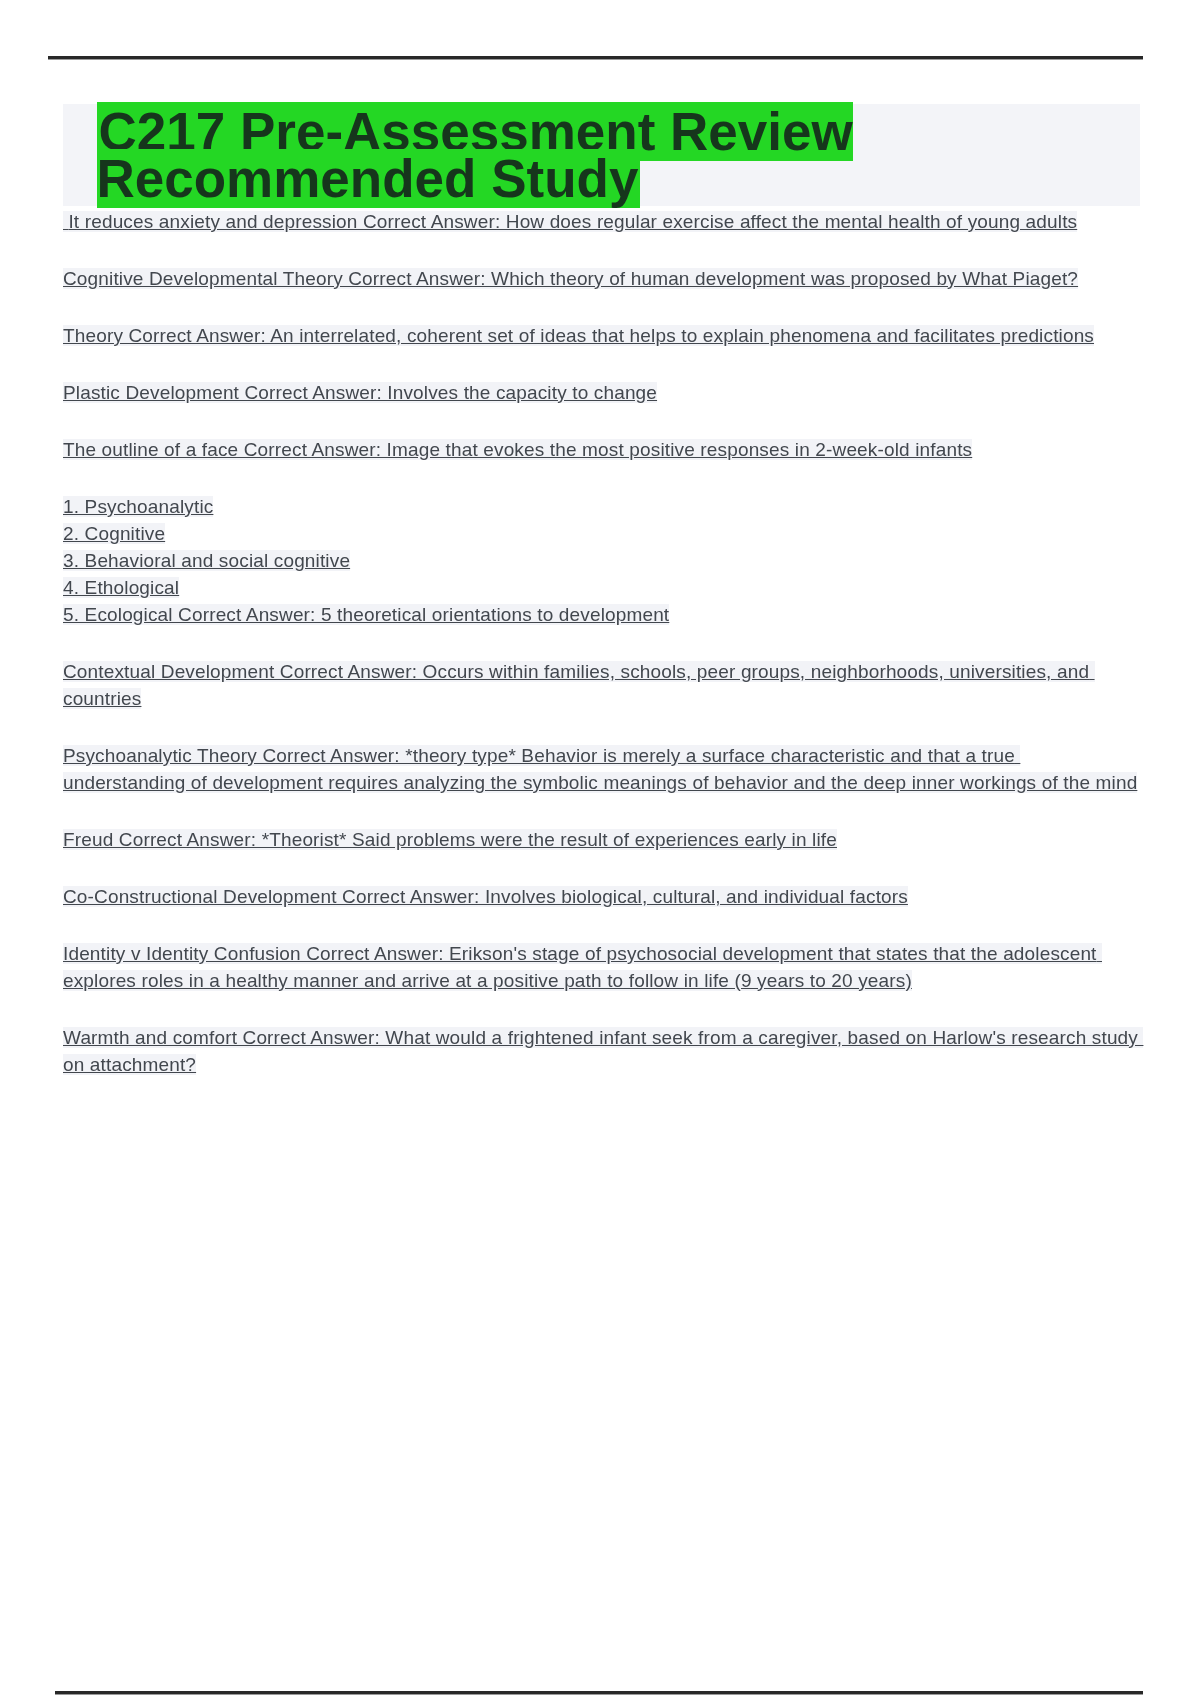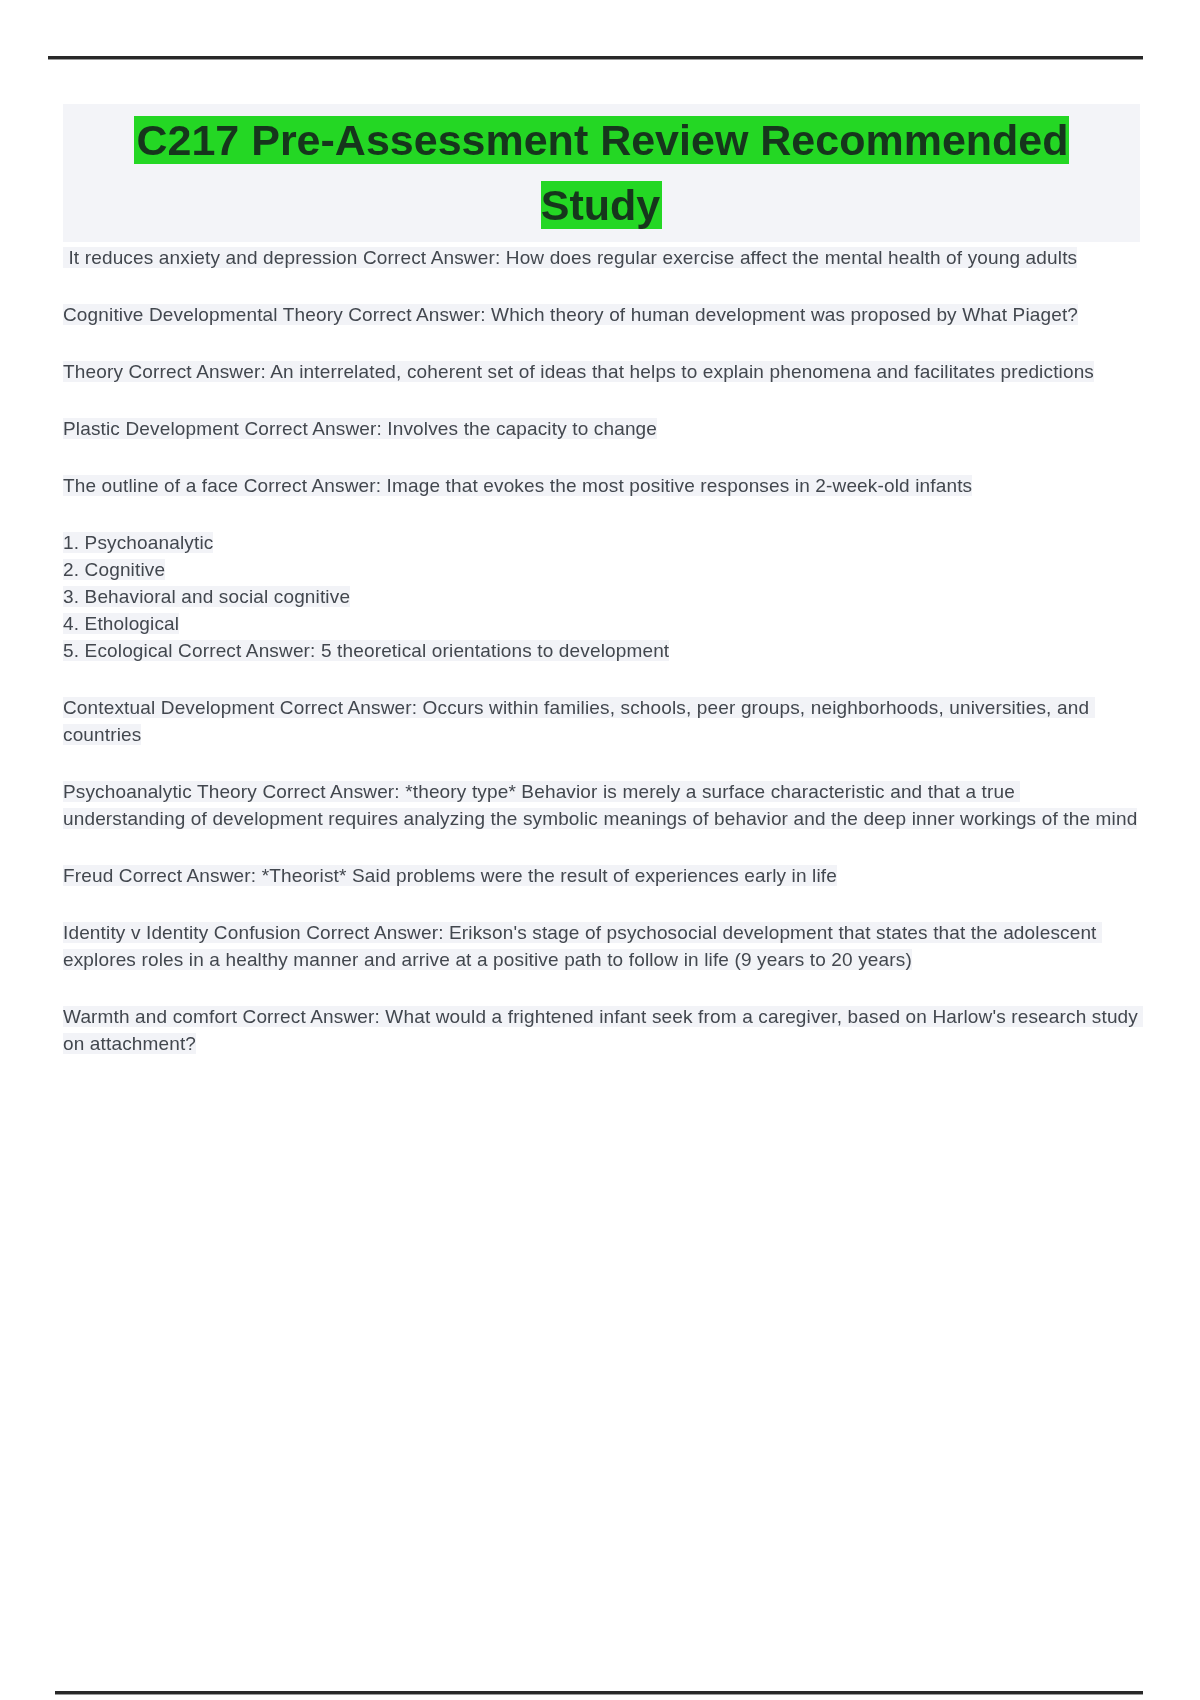--- a/index.html
+++ b/index.html
@@ -31,23 +31,23 @@
   .rule-bottom { top: 1691px; left: 55px; width: 1088px; }
   .title-band {
     margin: 104px 0 0 63px;
     width: 1077px;
     background: var(--band-bg);
     padding: 4px 0;
   }
   .title-band h1 {
     max-width: 1010px;
     margin: 0 auto;
-    text-align: center;
-    font-size: 43px;
-    line-height: 65px;
+    text-align: left;
+    font-size: 53px;
+    line-height: 47px;
     font-weight: bold;
     color: var(--title-text);
   }
   .title-band h1 .title-hl {
     background: var(--highlight-green);
     padding: 0 2px;
   }
   .body-text {
     margin: 2px 0 0 63px;
     width: 1077px;
@@ -56,20 +56,21 @@
     letter-spacing: 0.15px;
     color: var(--body-text);
   }
   .body-text p {
     margin: 0 0 30px 0;
   }
   .body-text p .hl {
     background: var(--line-highlight);
     white-space: pre-wrap;
     box-decoration-break: clone;
+    text-decoration: underline;
     -webkit-box-decoration-break: clone;
   }
 </style>
 </head>
 <body>
 
 <div class="page">
 
   <div class="rule rule-top"></div>
 
@@ -84,19 +85,20 @@
     <p><span class="hl">Plastic Development Correct Answer: Involves the capacity to change</span></p>
     <p><span class="hl">The outline of a face Correct Answer: Image that evokes the most positive responses in 2-week-old infants</span></p>
     <p><span class="hl">1. Psychoanalytic
 2. Cognitive
 3. Behavioral and social cognitive
 4. Ethological
 5. Ecological Correct Answer: 5 theoretical orientations to development</span></p>
     <p><span class="hl">Contextual Development Correct Answer: Occurs within families, schools, peer groups, neighborhoods, universities, and countries</span></p>
     <p><span class="hl">Psychoanalytic Theory Correct Answer: *theory type* Behavior is merely a surface characteristic and that a true understanding of development requires analyzing the symbolic meanings of behavior and the deep inner workings of the mind</span></p>
     <p><span class="hl">Freud Correct Answer: *Theorist* Said problems were the result of experiences early in life</span></p>
+    <p><span class="hl">Co-Constructional Development Correct Answer: Involves biological, cultural, and individual factors</span></p>
     <p><span class="hl">Identity v Identity Confusion Correct Answer: Erikson's stage of psychosocial development that states that the adolescent explores roles in a healthy manner and arrive at a positive path to follow in life (9 years to 20 years)</span></p>
     <p><span class="hl">Warmth and comfort Correct Answer: What would a frightened infant seek from a caregiver, based on Harlow's research study on attachment?</span></p>
   </main>
 
   <div class="rule rule-bottom"></div>
 
 </div>
 
 </body></html>

